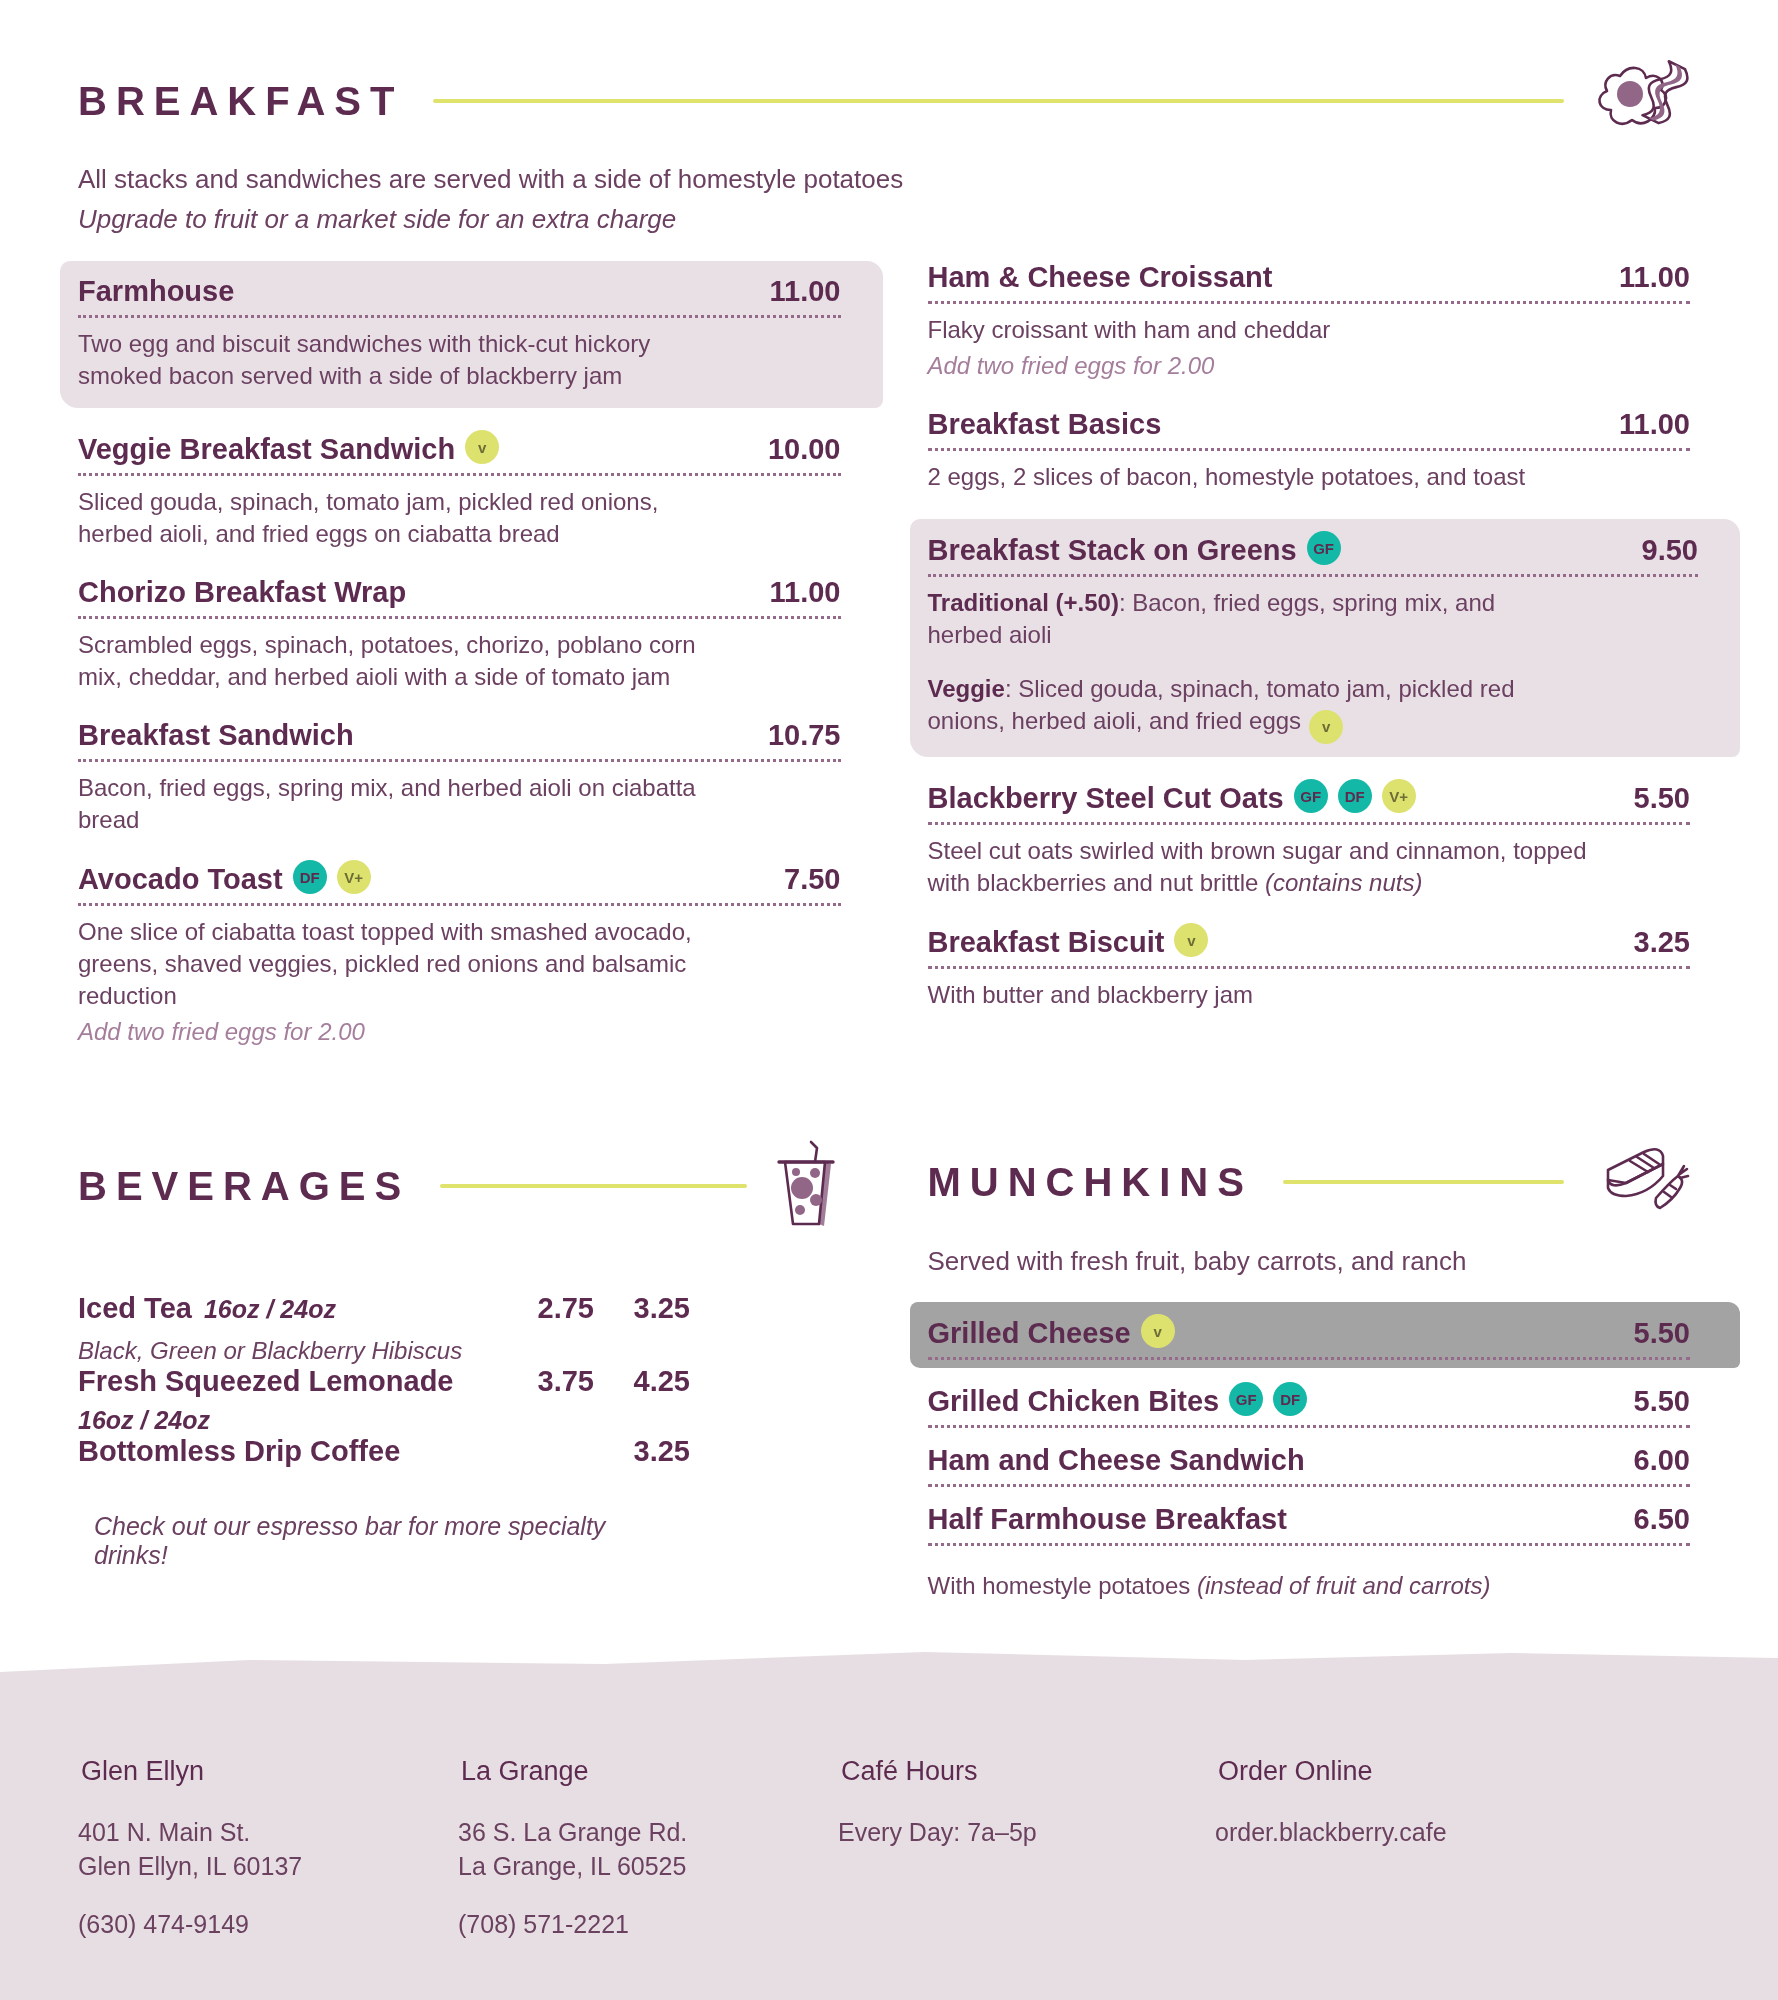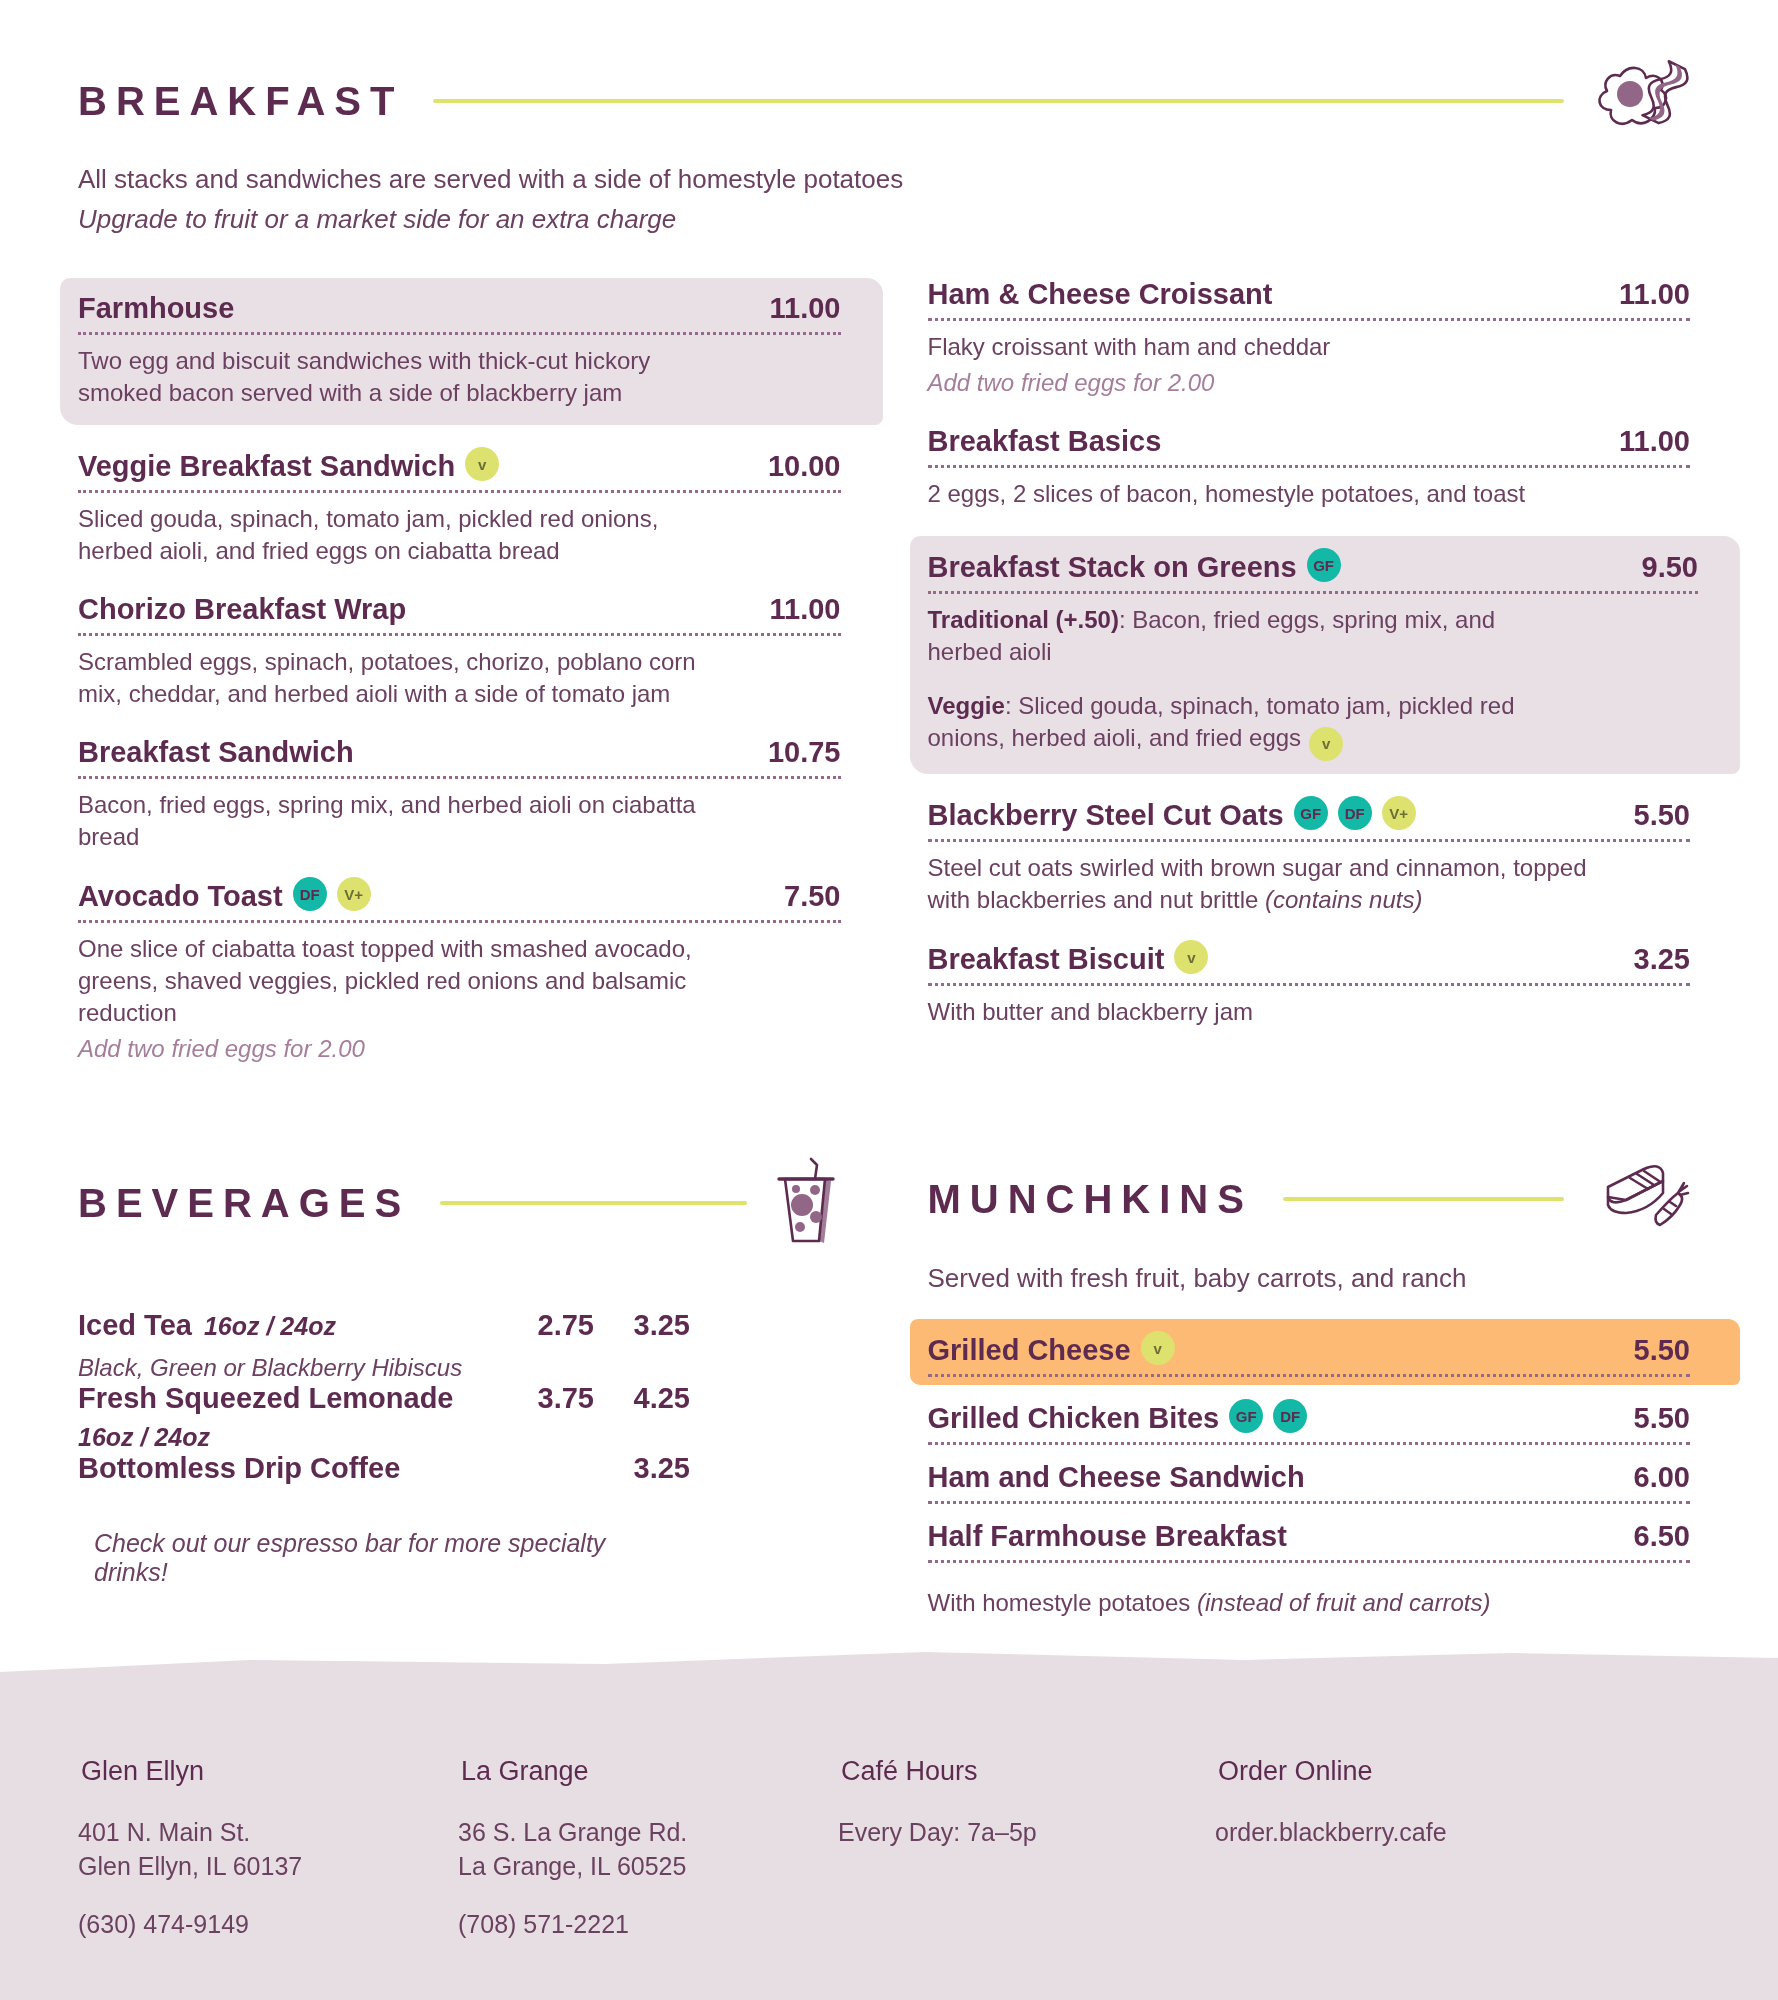--- a/index.html
+++ b/index.html
@@ -12,21 +12,21 @@
 
   
   .sec-head{display:flex;align-items:center;}
   .sec-title{font-size:40px;font-weight:bold;letter-spacing:9px;color:#5e2b50;margin:0;white-space:nowrap;}
   .rule{flex:1;height:4px;background:#dfe36b;border-radius:2px;margin:0 22px 0 30px;}
   .sec-icon{flex:0 0 auto;}
 
   .bsub{font-size:26px;line-height:34px;margin:16px 0 0;color:#6b4061;}
   .bsub.it{font-style:italic;margin-top:6px;}
 
-  .cols{display:grid;grid-template-columns:1fr 1fr;column-gap:87px;margin-top:42px;align-items:start;}
+  .cols{display:grid;grid-template-columns:1fr 1fr;column-gap:87px;margin-top:25px;align-items:start;}
 
   
   .item{margin-bottom:26px;}
   .trow{display:flex;align-items:center;}
   .iname{font-size:29px;font-weight:bold;color:#5e2b50;white-space:nowrap;}
   .price{margin-left:auto;font-size:29px;font-weight:bold;color:#5e2b50;padding-left:16px;}
   .dots{border-bottom:3px dotted #94698a;margin-top:7px;}
   .desc{font-size:24px;line-height:32px;margin:10px 0 0;max-width:660px;}
   .note{font-size:24px;line-height:32px;font-style:italic;color:#a57e9c;margin:4px 0 0;}
   .lead{font-weight:bold;color:#5e2b50;}
@@ -56,21 +56,21 @@
   .bev-size{font-size:25px;font-weight:bold;font-style:italic;color:#5e2b50;margin-left:12px;}
   .bev-p{flex:0 0 96px;text-align:right;font-size:29px;font-weight:bold;color:#5e2b50;}
   .bev-p.first{margin-left:auto;}
   .bev-note{font-size:24px;font-style:italic;margin:12px 0 0;color:#6b4061;}
   .bev-sub{font-size:25px;font-weight:bold;font-style:italic;color:#5e2b50;margin:8px 0 0;}
   .bev-foot{font-size:25px;font-style:italic;color:#6b4061;margin:44px 16px 0;}
 
   .m-list{margin-top:24px;}
   .m-item{margin-top:16px;}
   .m-item .desc{margin-top:24px;}
-  .mhl{background:#fdba74;border-radius:8px 12px 6px 10px;
+  .mhl{background:#a3a3a3;border-radius:8px 12px 6px 10px;
        padding:14px 50px 8px 18px;margin:20px -50px 0 -18px;}
 
   
   footer{margin-top:auto;height:352px;box-sizing:border-box;background:#e7dee3;
     clip-path:polygon(0 24px,14% 12px,34% 16px,52% 4px,70% 12px,85% 5px,100% 10px,100% 100%,0 100%);
     padding:108px 40px 0 78px;display:grid;grid-template-columns:380px 380px 377px auto;}
   .f-title{font-size:27px;font-weight:normal;color:#5e2b50;margin:0 3px 28px;}
   .f-text{font-size:25px;line-height:34px;color:#6b4160;margin:0;}
   .f-phone{margin-top:24px;}
 

